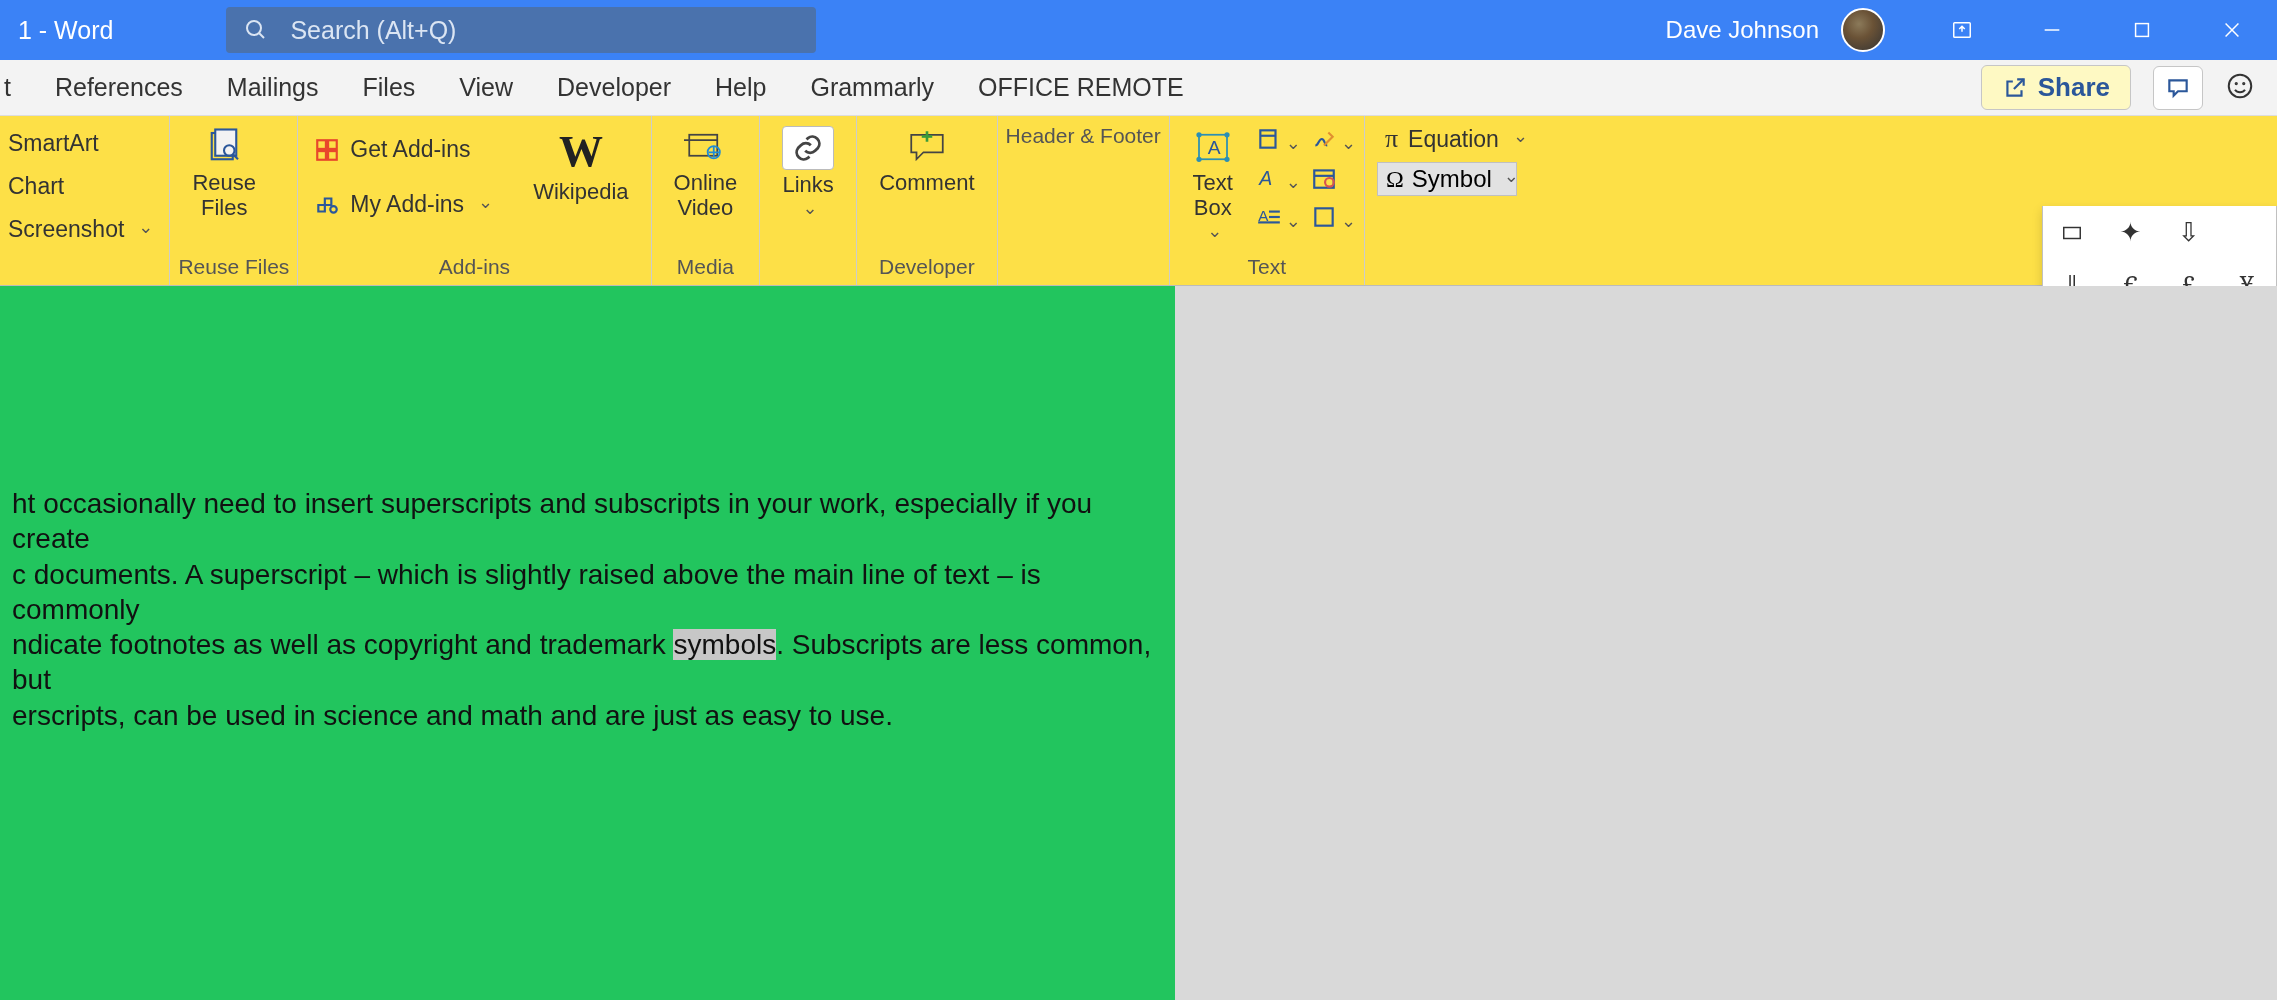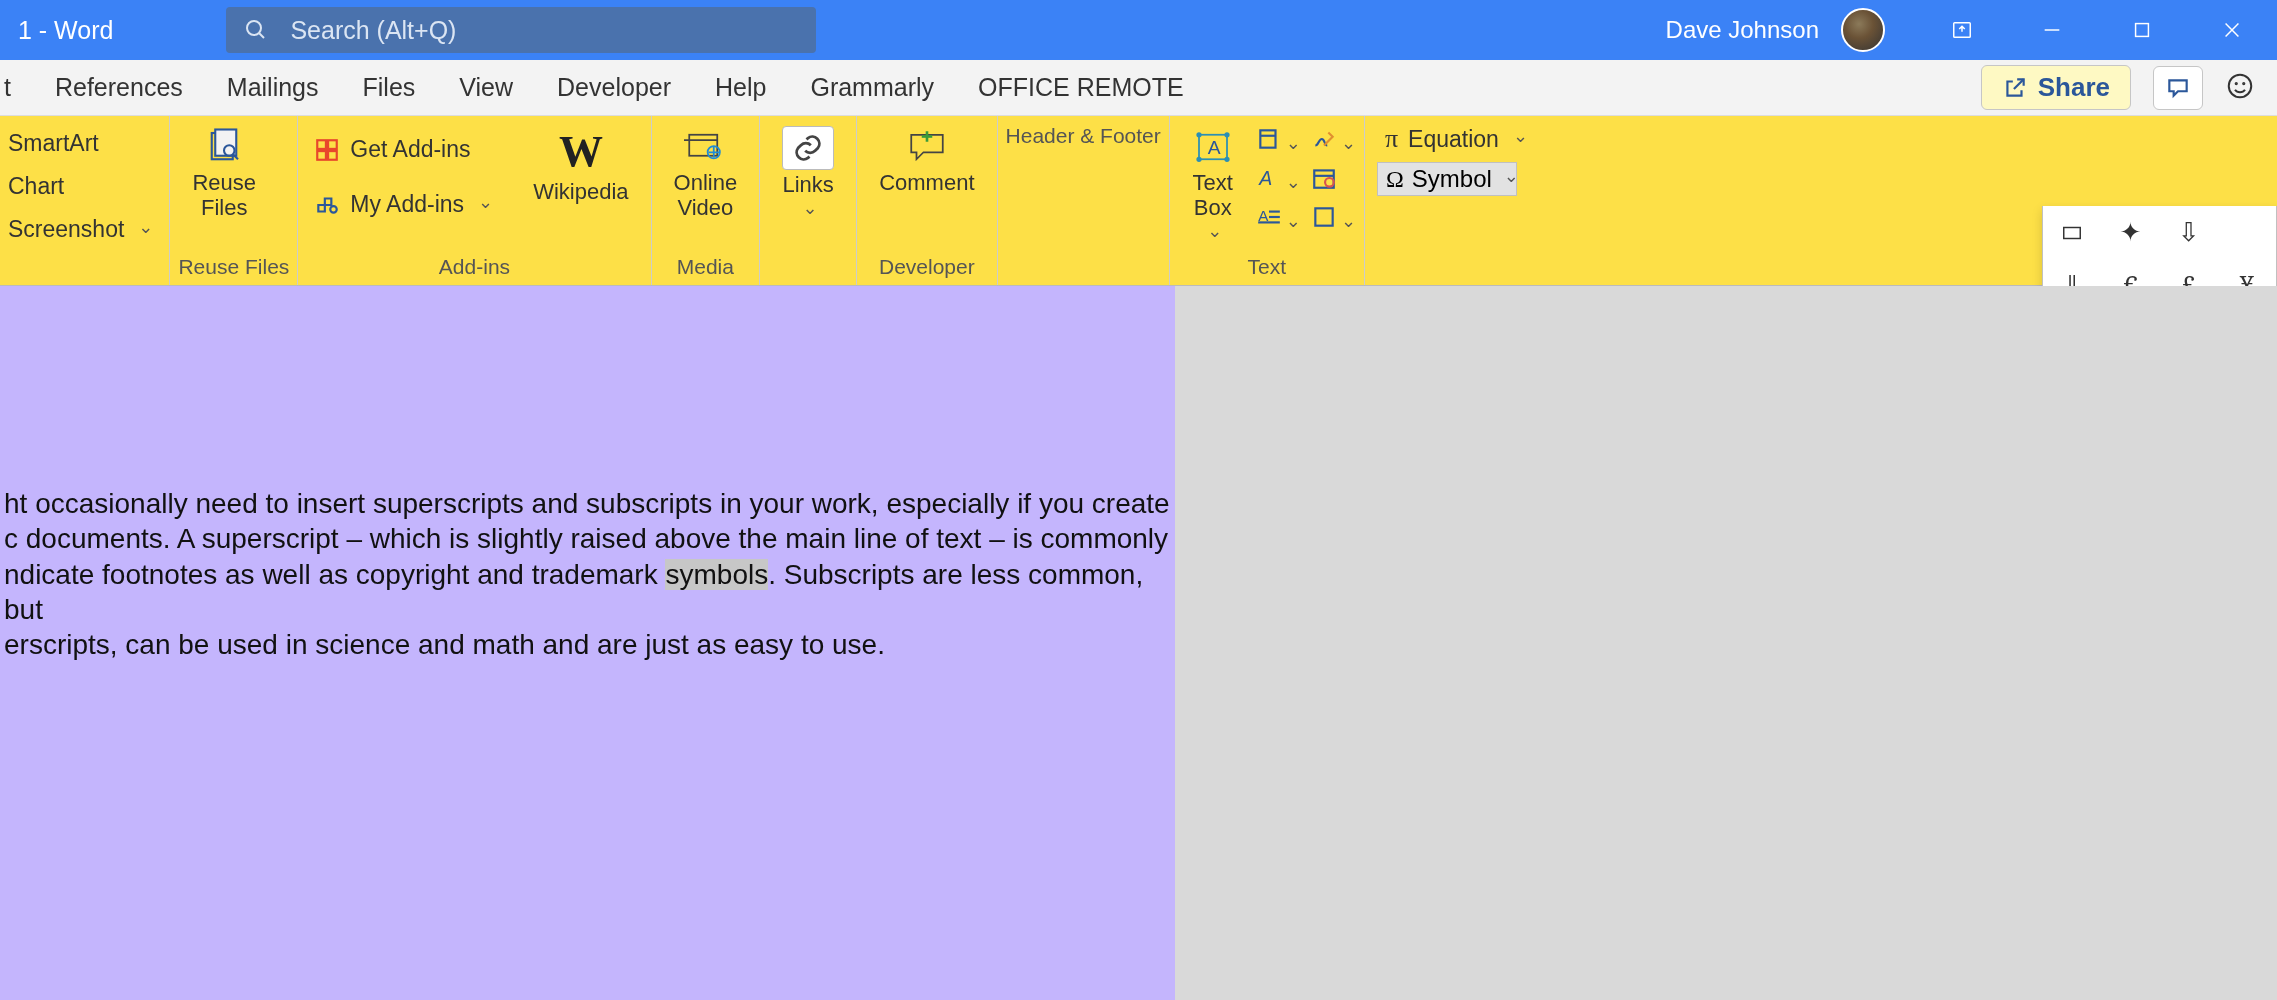--- a/index.html
+++ b/index.html
@@ -34,21 +34,21 @@
 
 .symbols-group { border-right: none; padding-left: 12px; padding-right: 0; }
 .sym-dd { background: #e2e2e2; border: 1px solid #c0c0c0; padding: 2px 12px 2px 8px; display: flex; align-items: center; gap: 8px; font-size: 24px; margin-top: 2px; width: 140px; }
 .sym-grid-wrap { position: absolute; top: 90px; right: 0; width: 235px; background: #fff; border: 1px solid #c0c0c0; border-top: none; box-shadow: 0 4px 10px rgba(0,0,0,.15); }
 .sym-grid { display: grid; grid-template-columns: repeat(4, 1fr); }
 .sym-cell { height: 53px; display: flex; align-items: center; justify-content: center; font-size: 26px; color: #333; font-family: "Cambria", serif; }
 .more-sym { border: 3px solid #ff1a75; background: #e4e4e4; height: 56px; margin: 8px 4px 8px 4px; display: flex; align-items: center; justify-content: center; gap: 14px; font-size: 24px; }
 .more-sym span { border-bottom: 1px solid #333; }
 
 .page-area { position: absolute; top: 286px; left: 0; right: 0; bottom: 0; background: #d9d9d9; }
-.page { position: absolute; top: 0; left: 0; width: 1175px; background: #c4b5fd; height: 714px; padding: 200px 0 0 0; }
+.page { position: absolute; top: 0; left: 0; width: 1175px; background: #22c55e; height: 714px; padding: 200px 0 0 8px; }
 .page p { font-size: 28px; color: #111; line-height: 1.26; padding-left: 4px; }
 .page .sel { background: #c7c7c7; }
 
 svg.ico { width: 42px; height: 42px; }
 svg.sm { width: 26px; height: 26px; }
 .txt-mini { font-size: 22px; line-height: 1.15; text-align: center; }
 </style>
 </head>
 <body>
 

